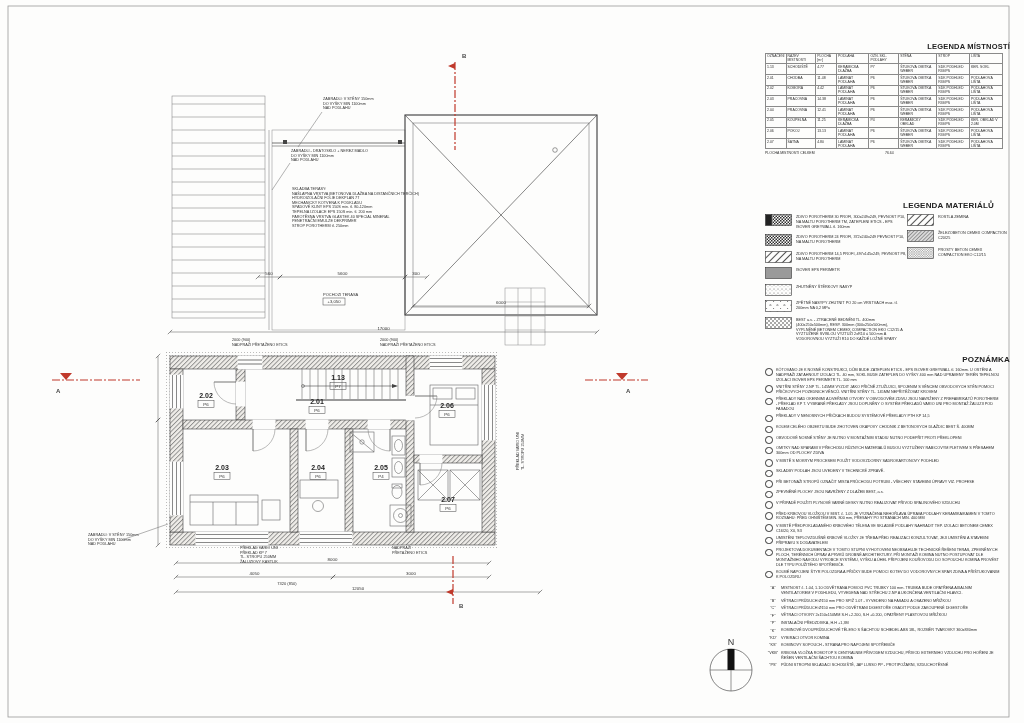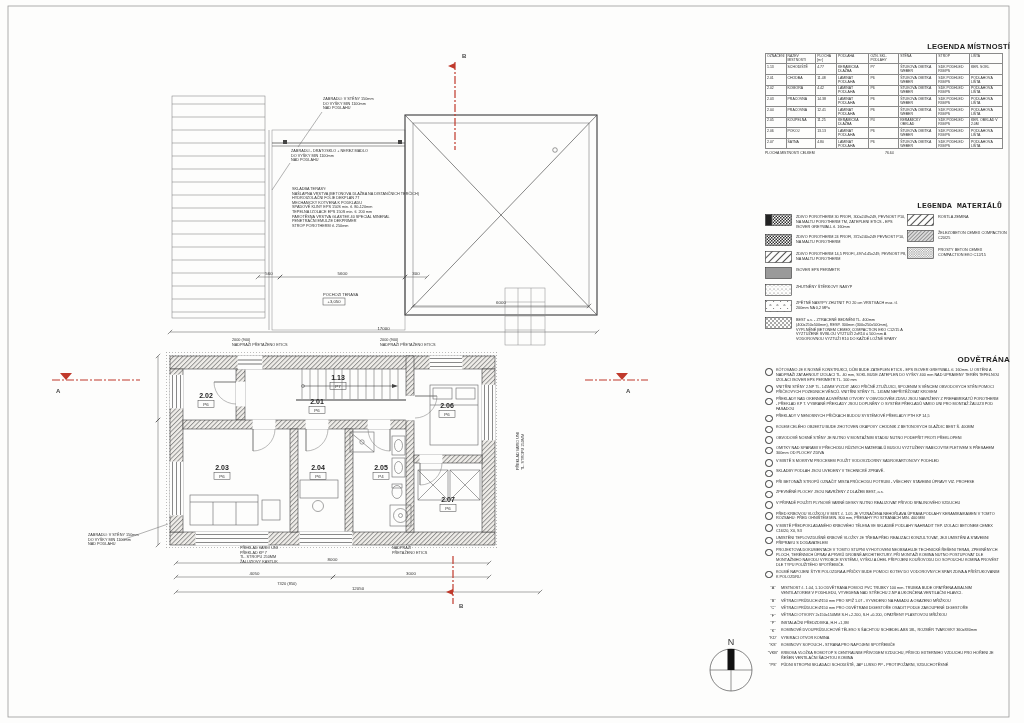--- a/index.html
+++ b/index.html
@@ -8,21 +8,21 @@
   #plan-svg{position:absolute;left:0;top:0;}
   .panel{position:absolute;left:763px;top:0;width:247px;}
   .sec-title{font-size:7.5px;font-weight:bold;letter-spacing:.2px;color:#222;text-align:right;}
   .rl-title{margin:42px 0 2px 2px;}
   .rooms-table{border-collapse:collapse;width:238px;border:1px solid #444;margin-left:2px;}
   .rooms-table th,.rooms-table td{border:0.5px solid #8a8a8a;font-size:3.5px;font-weight:normal;
        padding:0.8px 1px;text-align:left;vertical-align:top;line-height:1.15;}
   .rooms-table thead th{font-size:3.4px;color:#333;}
   .rooms-total{display:flex;font-size:3.5px;margin:1.5px 0 0 2px;width:238px;}
   .rooms-total .tl{flex:0 0 120px;}
-  .ml-title{margin:46px 8px 4px 2px;font-size:8px;font-family:Liberation Mono, monospace;}
+  .ml-title{margin:46px 16px 4px 2px;font-size:8px;}
   .mat-cols{display:flex;margin-left:2px;}
   .mat-col-l{width:142px;}
   .mat-col-r{width:100px;}
   .mat-item{display:flex;margin-bottom:4.5px;}
   .mat-item svg{flex:0 0 27px;margin-right:4px;}
   .mat-item .mtx{font-size:3.8px;line-height:1.3;padding-top:1px;}
   .po-title{margin:8px 0 4px 2px;font-size:8px;}
   .note-row{display:flex;margin:0 0 2.6px 2px;}
   .note-bullet{flex:0 0 5.5px;height:5.5px;border:0.7px solid #333;border-radius:50%;
        margin:0.5px 3.5px 0 0;}
@@ -569,21 +569,21 @@
         </div>
         <div class="mat-item">
           <svg width="27" height="12">
             <rect x="0.5" y="0.5" width="26" height="11" fill="url(#pCrossFine)" stroke="#333" stroke-width="0.6"></rect>
           </svg>
           <div class="mtx">PROSTÝ BETON CEMEX COMPACTION EKO C12/15</div>
         </div>
       </div>
   </div>
 
-  <div class="sec-title po-title">ODVĚTRÁNA</div>
+  <div class="sec-title po-title">POZNÁMKA</div>
   <div id="notes-list">
       <div class="note-row">
         <div class="note-bullet"></div>
         <div class="note-text">KÓTOVÁNO JE K NOSNÉ KONSTRUKCI, DŮM BUDE ZATEPLEN ETICS - EPS ISOVER GREYWALL tl. 160mm. U OSTĚNÍ A NADPRAŽÍ ZATÁHNOUT IZOLACI TL. 40 mm, SOKL BUDE ZATEPLEN DO VÝŠKY 400 mm NAD UPRAVENÝ TERÉN TEPELNOU IZOLACÍ ISOVER EPS PERIMETR TL. 100 mm</div>
       </div>
       <div class="note-row">
         <div class="note-bullet"></div>
         <div class="note-text">VNITŘNÍ STĚNY 2.NP TL. 145MM VYZDÍT JAKO PŘÍČNĚ ZTUŽUJÍCÍ, SPOJENÍM S VĚNCEM OBVODOVÝCH STĚN POMOCÍ PŘÍČKOVÝCH POZEDNÍCH VĚNCŮ. VNITŘNÍ STĚNY TL. 145MM NEPŘITĚŽOVAT KROVEM</div>
       </div>
       <div class="note-row">

